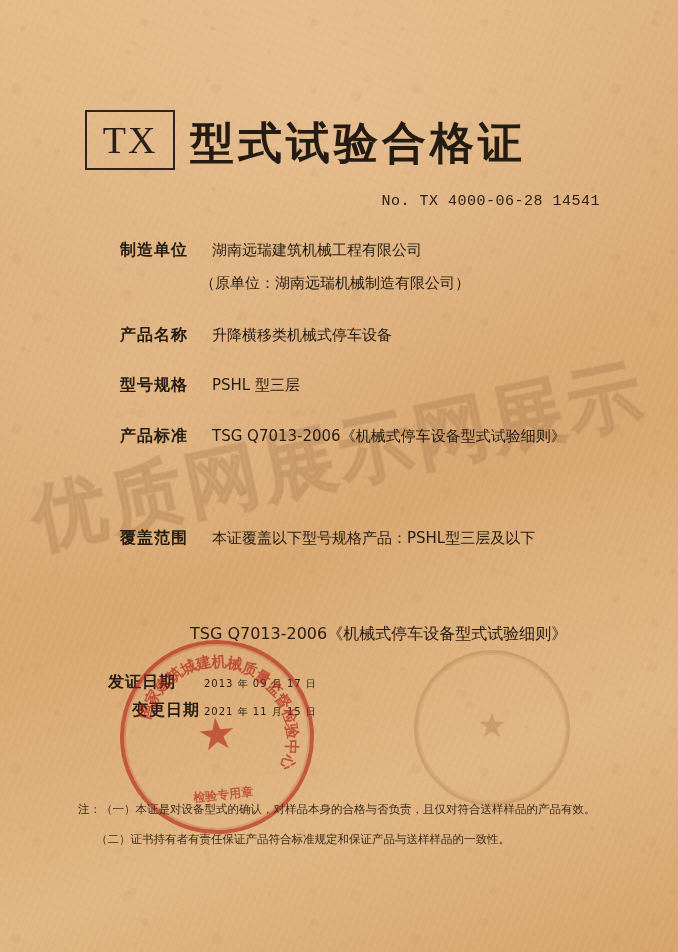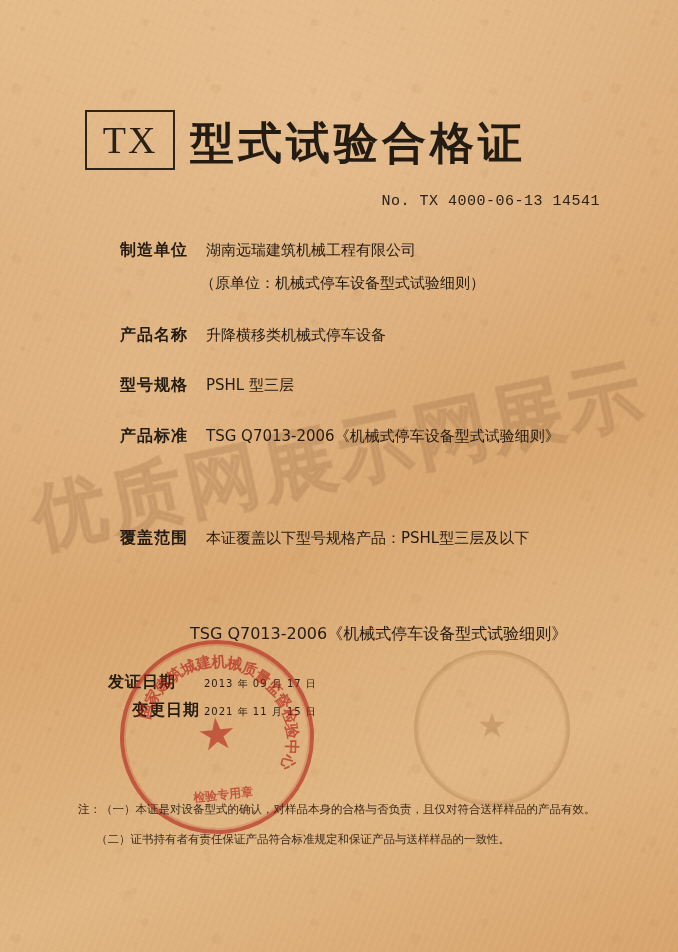--- a/index.html
+++ b/index.html
@@ -138,21 +138,21 @@
     font-weight: bold;
     letter-spacing: 1px;
     text-align: center;
   }
   .field .value {
     display: inline-block;
     font-family: "DejaVu Sans", sans-serif;
     font-size: 15px;
   }
   .w-mfr .label { width: 92px; }
-  .w-mfr .value { margin-left: 6px; }
+  .w-mfr .value { margin-left: 12px; }
   .sub-line {
     position: absolute;
     left: 200px;
     font-size: 15px;
     font-family: "DejaVu Sans", sans-serif;
     color: #241b12;
     white-space: nowrap;
   }
   .para {
     position: absolute;
@@ -294,27 +294,27 @@
   <div class="texture2"></div>
 
   <div class="watermark">优质网展示网展示</div>
 
   <div class="content">
 
     <div class="tx-box">TX</div>
 
     <div class="title-main">型式试验合格证</div>
 
-    <div class="serial">No. TX 4000-06-13 14541</div>
+    <div class="serial">No. TX 4000-06-28 14541</div>
 
     <div class="field w-mfr" style="top:240px;">
       <span class="label">制造单位</span><span class="value">湖南远瑞建筑机械工程有限公司</span>
     </div>
 
-    <div class="sub-line" style="top:274px;">（原单位：机械式停车设备型式试验细则）</div>
+    <div class="sub-line" style="top:274px;">（原单位：湖南远瑞机械制造有限公司）</div>
 
     <div class="field w-mfr" style="top:325px;">
       <span class="label">产品名称</span><span class="value">升降横移类机械式停车设备</span>
     </div>
 
     <div class="field w-mfr" style="top:375px;">
       <span class="label">型号规格</span><span class="value">PSHL 型三层</span>
     </div>
 
     <div class="field w-mfr" style="top:426px;">

